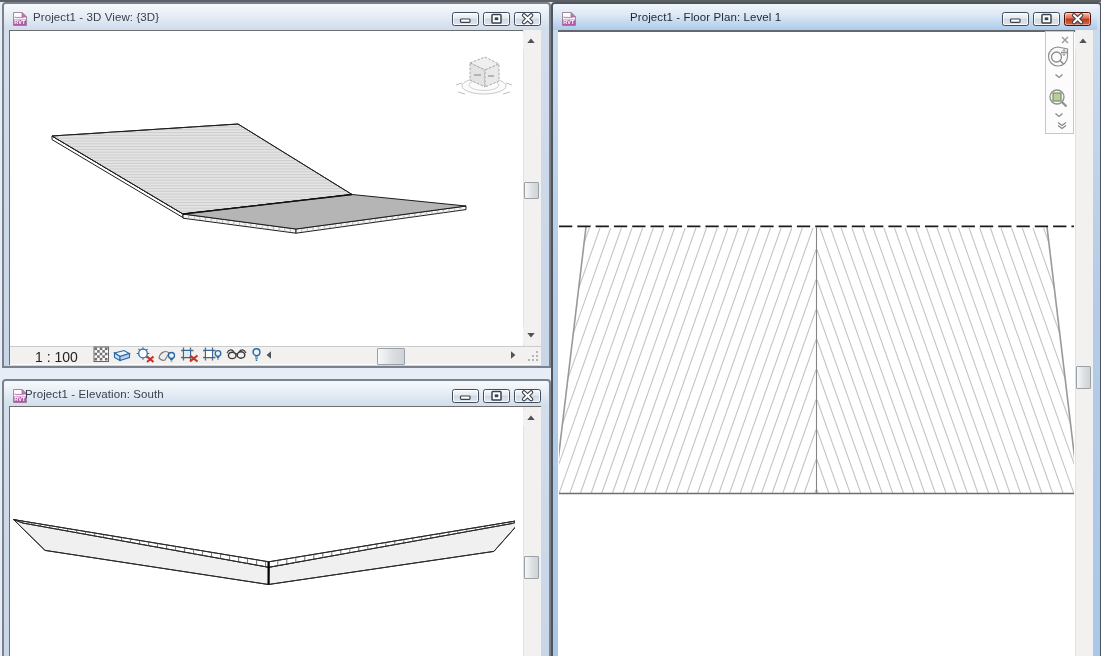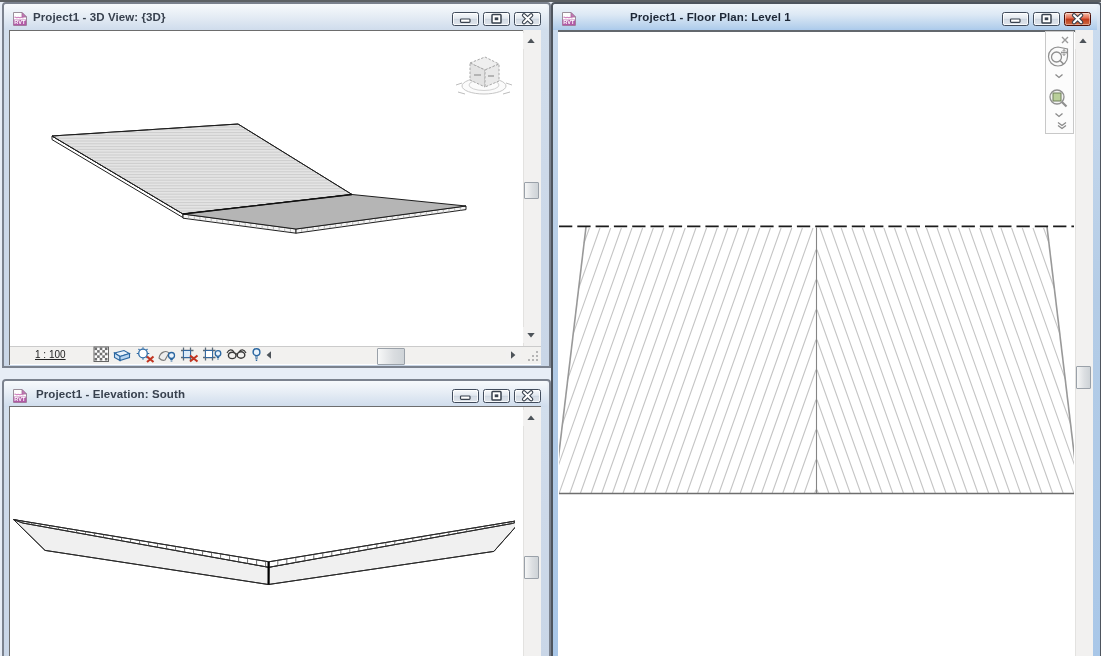--- a/index.html
+++ b/index.html
@@ -1,12 +1,12 @@
 <!DOCTYPE html>
-<html><head><meta charset="utf-8"><style>html,body{margin:0;padding:0;}body{width:1101px;height:656px;position:relative;overflow:hidden;background:#e7edf6;font-family:"Liberation Sans",sans-serif;}.win{position:absolute;border:1px solid #7b828e;border-radius:4px 4px 0 0;}.tt{position:absolute;font-size:11.5px;color:#38414e;white-space:pre;letter-spacing:0.1px;font-weight:bold;}</style></head><body>
+<html><head><meta charset="utf-8"><style>html,body{margin:0;padding:0;}body{width:1101px;height:656px;position:relative;overflow:hidden;background:#e7edf6;font-family:"Liberation Sans",sans-serif;}.win{position:absolute;border:1px solid #7b828e;border-radius:4px 4px 0 0;}.tt{position:absolute;font-size:11.5px;color:#38414e;white-space:pre;letter-spacing:0.1px;}</style></head><body>
 <div style="position:absolute;left:0;top:0;width:1101px;height:2px;background:#5d6164;"></div>
 <div class="win" style="left:2px;top:2px;width:545px;height:362px;border-width:2px;background:linear-gradient(#f2f6fa,#d2deec 26px,#cdd9e9 45%,#c9d6e7);"></div>
 <div style="position:absolute;left:4px;top:4px;width:543px;height:26px;border-radius:3px 3px 0 0;background:linear-gradient(#f7fafc,#e6edf5 45%,#cfdcec);"></div>
 <svg width="16" height="16" viewBox="0 0 16 16" style="position:absolute;left:12px;top:11px;">
     <path d="M1.5 1.5h8.5l4.5 4.5v8.5h-13z" fill="#fdfdfd" stroke="#9a8f9a" stroke-width="1"></path>
     <path d="M10 1.5l4.5 4.5h-4.5z" fill="#c976b8" stroke="#9a6f95" stroke-width=".8"></path>
     <path d="M2.5 6.5c1-1 2 .8 3 0s2 .8 3 0 2 .8 3 0" stroke="#d183c0" stroke-width="1.2" fill="none"></path>
     <rect x="1.5" y="8.6" width="12.8" height="5.8" fill="#b159a6"></rect>
     <text x="7.8" y="13.4" font-family="Liberation Sans" font-size="5.6" font-weight="bold" fill="#fff" text-anchor="middle">RVT</text>
   </svg>
@@ -50,21 +50,21 @@
 <div style="position:absolute;left:523px;top:33px;width:17px;height:16px;background:#f2f1f0;"></div>
 <svg width="16" height="16" viewBox="0 0 16 16" style="position:absolute;left:523px;top:33px;">
     <path d="M8 5.6l3.7 4.4h-7.4z" fill="#4d5359"></path>
   </svg>
 <div style="position:absolute;left:523px;top:327px;width:17px;height:16px;background:#f2f1f0;"></div>
 <svg width="16" height="16" viewBox="0 0 16 16" style="position:absolute;left:523px;top:327px;">
     <path d="M8 10.4l3.7-4.4h-7.4z" fill="#4d5359"></path>
   </svg>
 <div style="position:absolute;left:524px;top:182px;width:13px;height:15px;background:linear-gradient(90deg,#f5f6f6,#dcdfe2 55%,#ced3d7);border:1px solid #9aa1a9;border-radius:1px;"></div>
 <div style="position:absolute;left:10px;top:346px;width:531px;height:18px;background:#f2f1ef;border-top:1px solid #cbcbcb;box-sizing:border-box;"></div>
-<div style="position:absolute;left:35px;top:349px;font-size:10px;color:#222;text-decoration:underline;">1 : 100</div>
+<div style="position:absolute;left:35px;top:349px;font-size:14px;color:#222;">1 : 100</div>
 <svg width="17" height="17" style="position:absolute;left:93px;top:346px;">
     <rect x="1" y="1" width="14.5" height="14.5" fill="#fff" stroke="#666" stroke-width="1"></rect>
     <rect x="1.5" y="1.5" width="2.6" height="2.6" fill="#707070"></rect>
     <rect x="1.5" y="6.7" width="2.6" height="2.6" fill="#707070"></rect>
     <rect x="1.5" y="11.9" width="2.6" height="2.6" fill="#707070"></rect>
     <rect x="4.1" y="4.1" width="2.6" height="2.6" fill="#707070"></rect>
     <rect x="4.1" y="9.3" width="2.6" height="2.6" fill="#707070"></rect>
     <rect x="6.7" y="1.5" width="2.6" height="2.6" fill="#707070"></rect>
     <rect x="6.7" y="6.7" width="2.6" height="2.6" fill="#707070"></rect>
     <rect x="6.7" y="11.9" width="2.6" height="2.6" fill="#707070"></rect>
@@ -129,21 +129,21 @@
   </svg>
 <div class="win" style="left:2px;top:379px;width:545px;height:280px;border-width:2px;background:linear-gradient(#f2f6fa,#d2deec 26px,#cdd9e9 45%,#c9d6e7);"></div>
 <div style="position:absolute;left:4px;top:381px;width:543px;height:26px;border-radius:3px 3px 0 0;background:linear-gradient(#f7fafc,#e6edf5 45%,#cfdcec);"></div>
 <svg width="16" height="16" viewBox="0 0 16 16" style="position:absolute;left:12px;top:388px;">
     <path d="M1.5 1.5h8.5l4.5 4.5v8.5h-13z" fill="#fdfdfd" stroke="#9a8f9a" stroke-width="1"></path>
     <path d="M10 1.5l4.5 4.5h-4.5z" fill="#c976b8" stroke="#9a6f95" stroke-width=".8"></path>
     <path d="M2.5 6.5c1-1 2 .8 3 0s2 .8 3 0 2 .8 3 0" stroke="#d183c0" stroke-width="1.2" fill="none"></path>
     <rect x="1.5" y="8.6" width="12.8" height="5.8" fill="#b159a6"></rect>
     <text x="7.8" y="13.4" font-family="Liberation Sans" font-size="5.6" font-weight="bold" fill="#fff" text-anchor="middle">RVT</text>
   </svg>
-<div class="tt" style="left:36px;top:388px;">Project1 - Elevation: South</div>
+<div class="tt" style="left:25px;top:388px;">Project1 - Elevation: South</div>
 <div style="position:absolute;top:389px;width:25px;height:12px;border-radius:2.5px;left:452px;background:linear-gradient(#f8fafc,#e2e8ef 45%,#c9d3de 50%,#d6dde6 60%,#dde3ea);border:1px solid #414c5c;box-shadow:inset 0 0 0 1px rgba(255,255,255,.8);"></div>
 <svg width="27" height="14" viewBox="0 0 27 14" style="position:absolute;left:452px;top:389px;">
     <rect x="8.5" y="7" width="9.5" height="3.4" rx="0.8" fill="#fff" stroke="#39424e" stroke-width="1.2"></rect>
   </svg>
 <div style="position:absolute;top:389px;width:25px;height:12px;border-radius:2.5px;left:483px;background:linear-gradient(#f8fafc,#e2e8ef 45%,#c9d3de 50%,#d6dde6 60%,#dde3ea);border:1px solid #414c5c;box-shadow:inset 0 0 0 1px rgba(255,255,255,.8);"></div>
 <svg width="27" height="14" viewBox="0 0 27 14" style="position:absolute;left:483px;top:389px;">
     <rect x="9" y="2.6" width="9" height="8.4" rx="0.8" fill="#fff" stroke="#39424e" stroke-width="1.5"></rect>
     <rect x="11.7" y="5.4" width="3.6" height="2.8" fill="#39424e"></rect>
   </svg>
 <div style="position:absolute;top:389px;width:25px;height:12px;border-radius:2.5px;left:514px;background:linear-gradient(#f8fafc,#e2e8ef 45%,#c9d3de 50%,#d6dde6 60%,#dde3ea);border:1px solid #414c5c;box-shadow:inset 0 0 0 1px rgba(255,255,255,.8);"></div>

